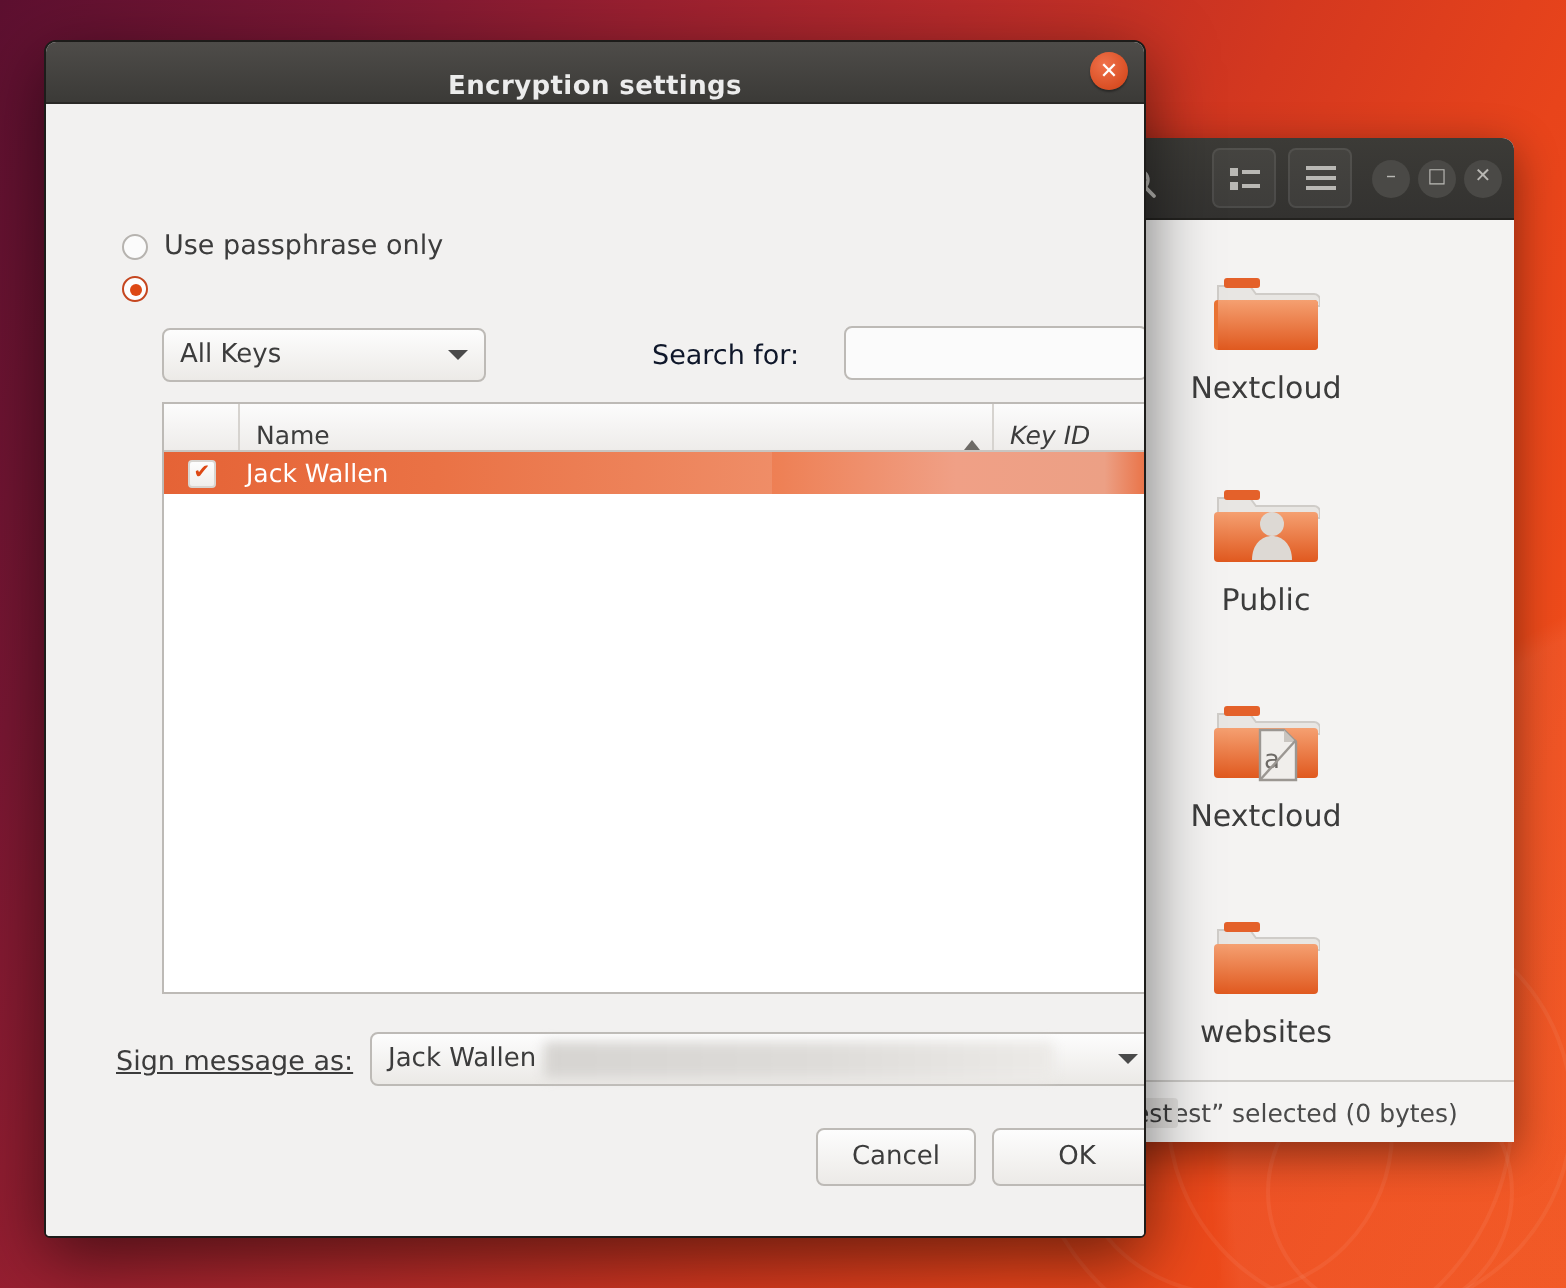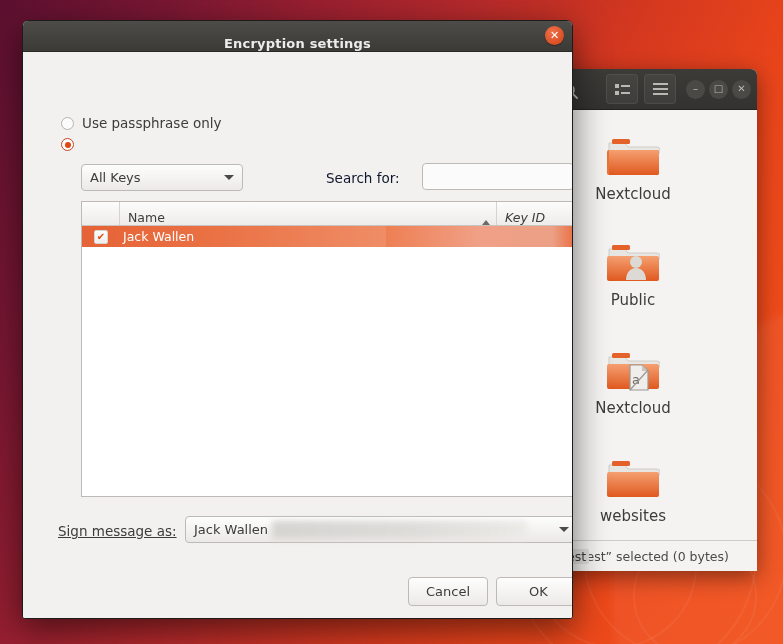--- a/index.html
+++ b/index.html
@@ -112,21 +112,21 @@
   #signlabel{position:absolute;left:35px;top:471px;font-size:13.5px;color:#3c3c3c;text-decoration:underline;}
   #signcombo{position:absolute;left:162px;top:464px;width:393px;height:27px;
     border:1px solid #bdbab6;border-radius:4px;
     background:linear-gradient(#fdfdfd,#ebe9e6);box-sizing:border-box;
     display:flex;align-items:center;justify-content:space-between;padding:0 8px;}
   #signvalue{font-size:13px;color:#3c3c3c;position:relative;z-index:2;}
   #signblur{position:absolute;left:86px;top:4px;width:255px;height:18px;
     background:linear-gradient(90deg,#d6d4d1,#dedcd9 55%,#eceae7);
     filter:blur(3px);border-radius:2px;z-index:1;}
 
-  #footer{position:absolute;left:0;right:0;bottom:0;height:52px;}
+  #footer{position:absolute;left:0;right:0;bottom:13px;height:52px;}
   .dbtn{position:absolute;top:11px;height:29px;border:1px solid #bdbab6;border-radius:4px;
     background:linear-gradient(#fdfdfd,#eceae7);
     display:flex;align-items:center;justify-content:center;
     font-size:13px;color:#3c3c3c;box-sizing:border-box;}
   #cancel-btn{left:385px;width:80px;}
   #ok-btn{left:473px;width:85px;}
 </style>
 </head>
 <body>
 

